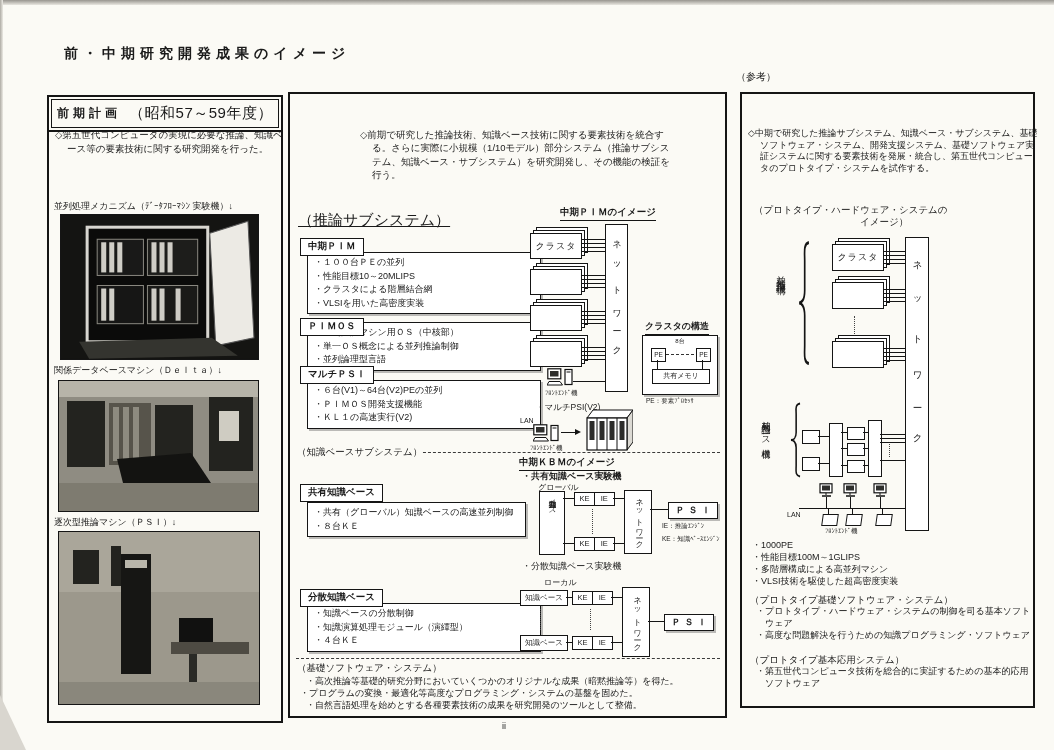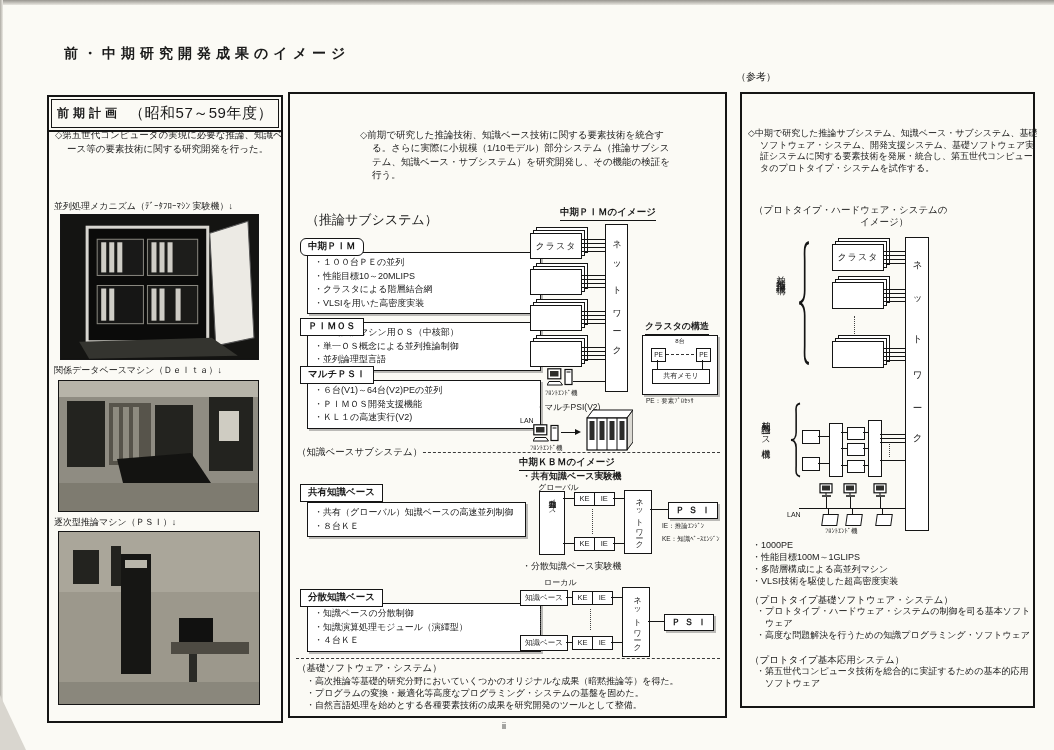--- a/index.html
+++ b/index.html
@@ -125,23 +125,23 @@
       <rect x="120" y="86" width="34" height="24" fill="#111110"></rect>
       <rect x="112" y="110" width="78" height="12" fill="#4e4b43"></rect>
       <rect x="130" y="122" width="8" height="28" fill="#2a2a26"></rect>
       <rect x="0" y="150" width="200" height="22" fill="#8a877c"></rect>
     </svg>
   </section>
 
   <section class="col" style="left:288px;top:92px;width:435px;height:622px;">
     <p class="intro" style="left:70px;top:34px;width:300px;margin:0;line-height:1.4;">◇前期で研究した推論技術、知識ベース技術に関する要素技術を統合する。さらに実際に小規模（1/10モデル）部分システム（推論サブシステム、知識ベース・サブシステム）を研究開発し、その機能の検証を行う。</p>
 
-    <div class="lab" style="left:16px;top:117px;font-size:13px;">（推論サブシステム）</div>
-
-    <div class="ttl" style="left:10px;top:144px;border-radius:6px;">中期ＰＩＭ</div>
+    <div class="lab" style="left:8px;top:117px;font-size:15px;text-decoration:underline;">（推論サブシステム）</div>
+
+    <div class="ttl" style="left:10px;top:144px;">中期ＰＩＭ</div>
     <div class="ibox" style="left:17px;top:158px;width:220px;">
       <div>・１００台ＰＥの並列</div>
       <div>・性能目標10～20MLIPS</div>
       <div>・クラスタによる階層結合網</div>
       <div>・VLSIを用いた高密度実装</div>
     </div>
 
     <div class="ttl" style="left:10px;top:224px;">ＰＩＭＯＳ</div>
     <div class="ibox" style="left:17px;top:228px;width:220px;">
       <div>・並列推論マシン用ＯＳ（中核部）</div>
@@ -168,21 +168,21 @@
     <div class="ttl" style="left:10px;top:495px;">分散知識ベース</div>
     <div class="ibox" style="left:17px;top:509px;width:220px;">
       <div>・知識ベースの分散制御</div>
       <div>・知識演算処理モジュール（演繹型）</div>
       <div>・４台ＫＥ</div>
     </div>
 
     <div class="dash" style="left:6px;top:564px;width:424px;"></div>
     <div class="lab" style="left:7px;top:568px;font-size:9.5px;">（基礎ソフトウェア・システム）</div>
     <div class="lab" style="left:16px;top:581px;">・高次推論等基礎的研究分野においていくつかのオリジナルな成果（暗黙推論等）を得た。</div>
-    <div class="lab" style="left:16px;top:593px;">・プログラムの変換・最適化等高度なプログラミング・システムの基盤を固めた。</div>
+    <div class="lab" style="left:10px;top:593px;">・プログラムの変換・最適化等高度なプログラミング・システムの基盤を固めた。</div>
     <div class="lab" style="left:16px;top:605px;">・自然言語処理を始めとする各種要素技術の成果を研究開発のツールとして整備。</div>
 
     <div class="dtitle" style="left:270px;top:112px;">中期ＰＩＭのイメージ</div>
 
     <div class="stack" style="left:240px;top:139px;width:52px;height:26px;">
       <div class="ly l3"></div>
         <div class="ly l2"></div>
       <div class="ly l1">
           <span>クラスタ</span>
         </div>

